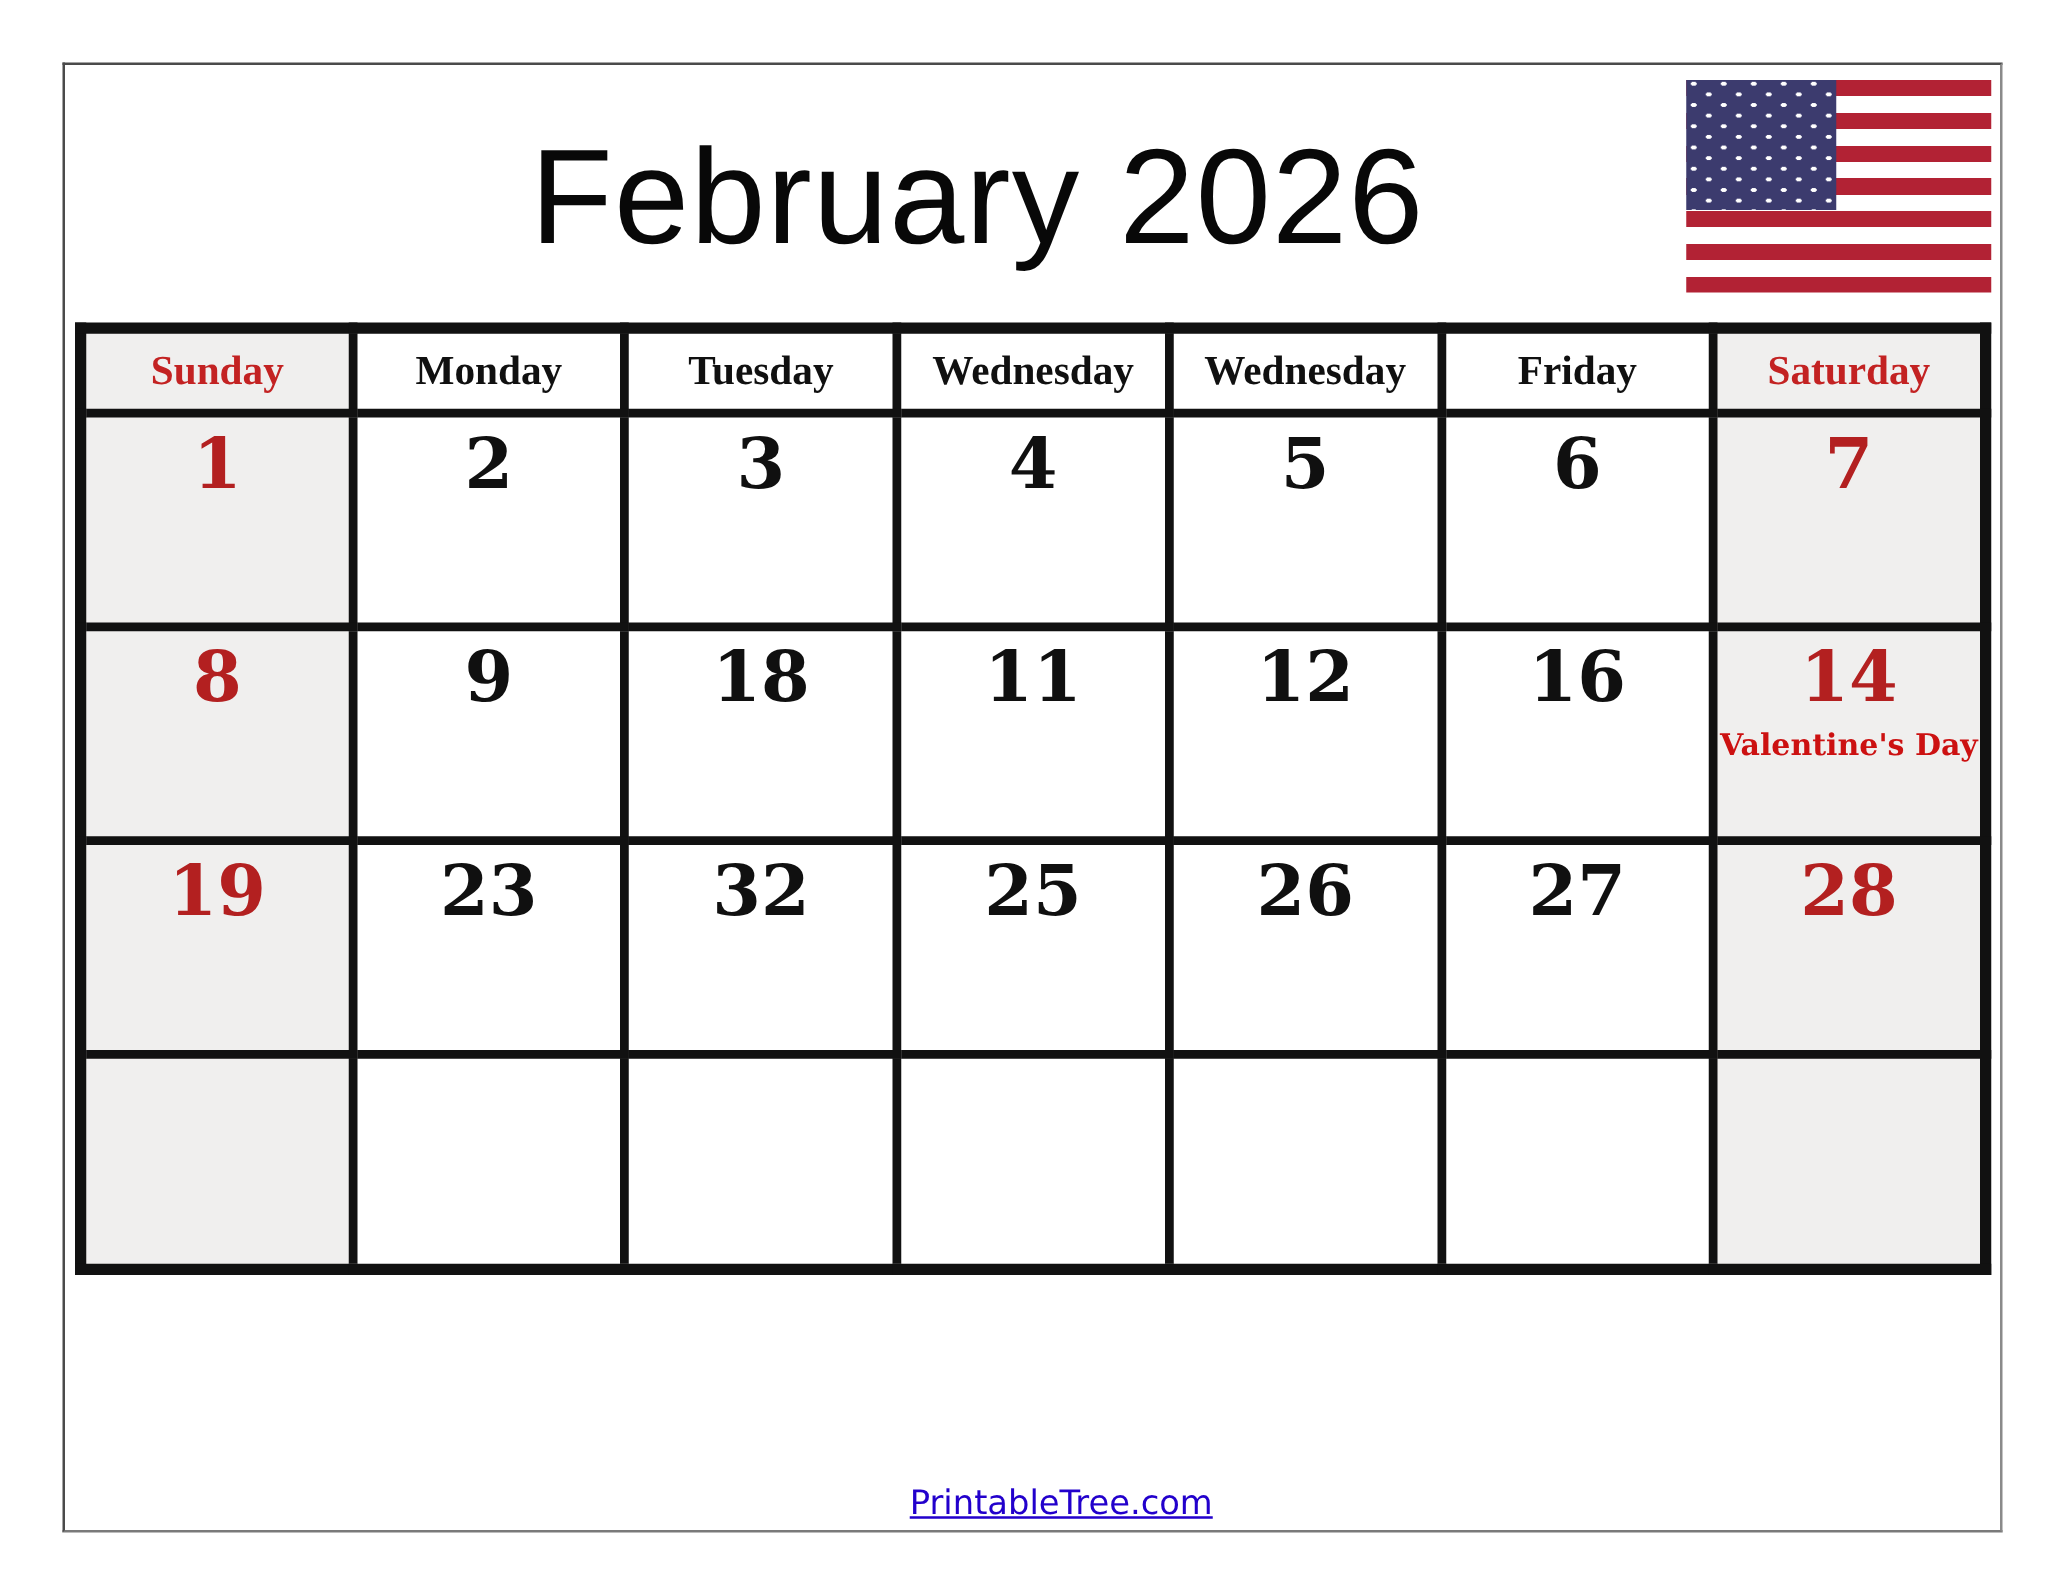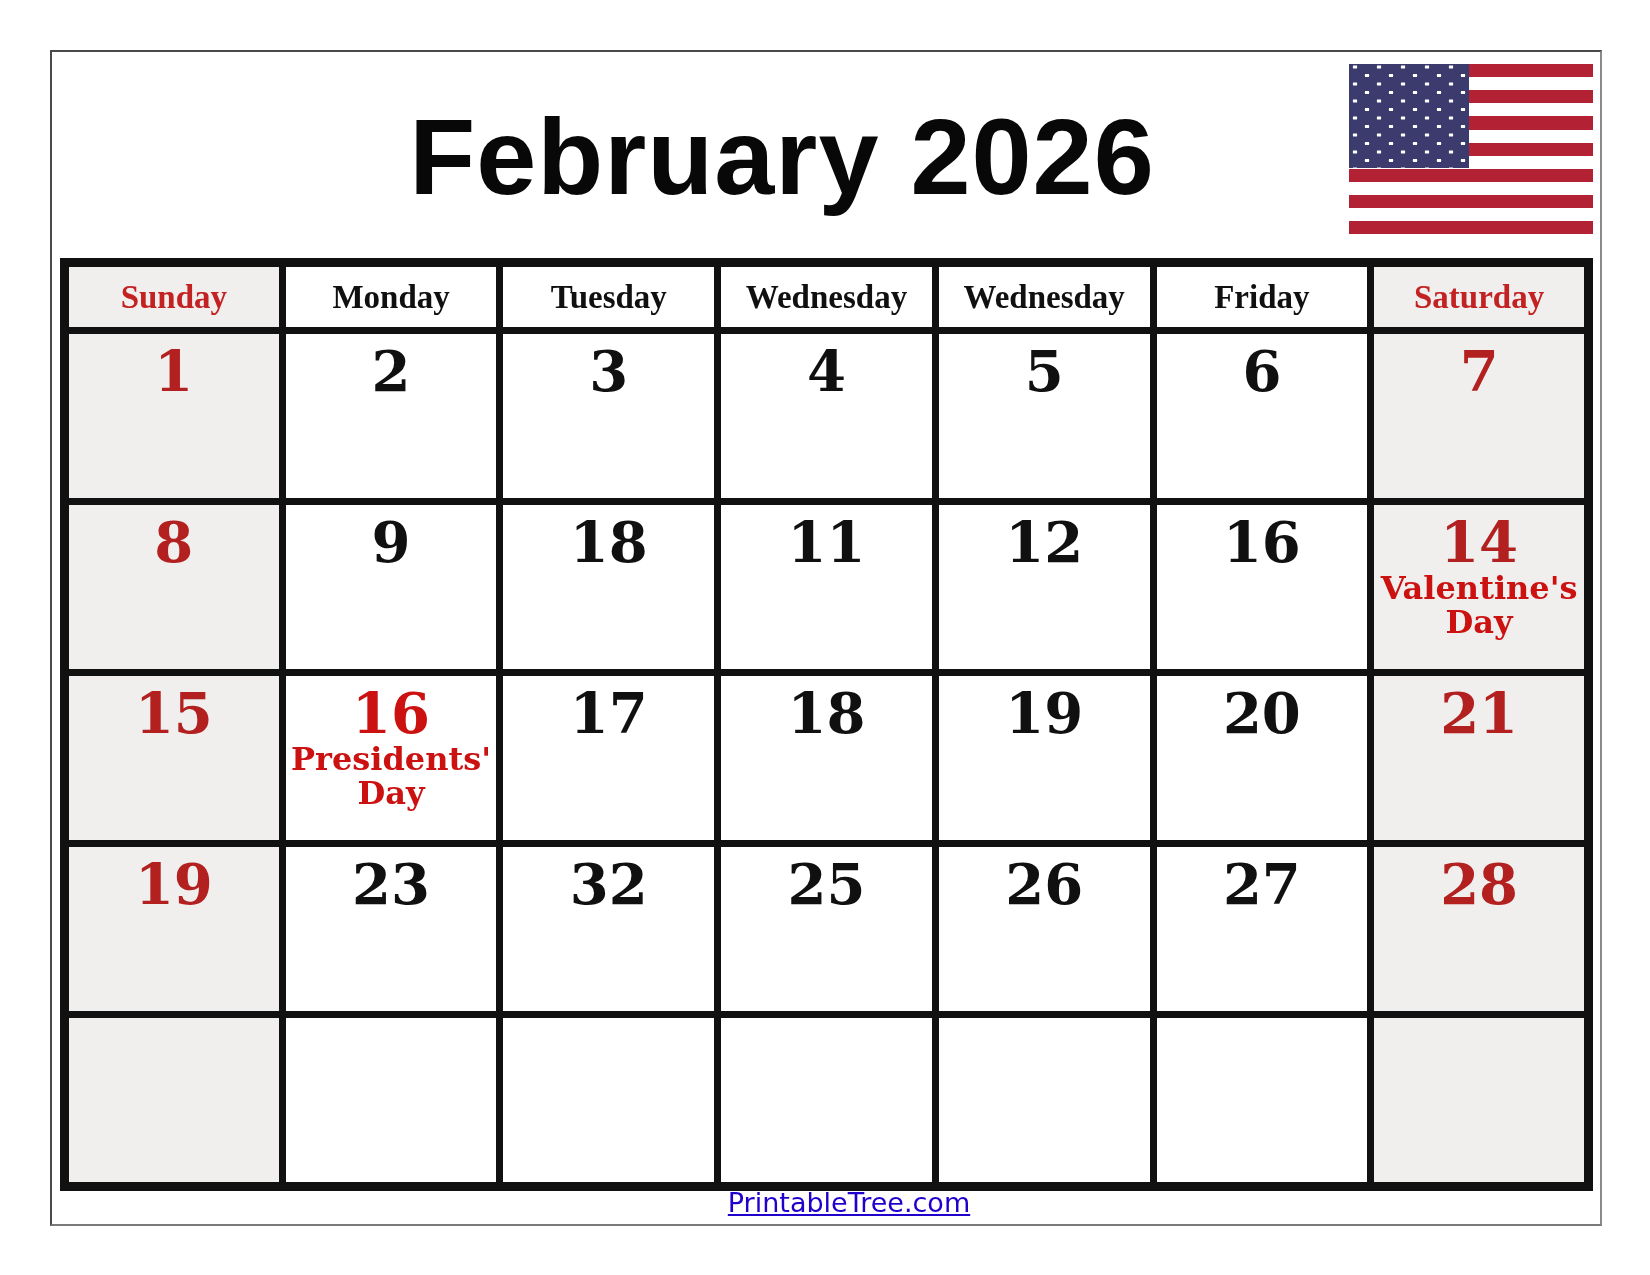--- a/index.html
+++ b/index.html
@@ -2,21 +2,21 @@
 <html style="--line: #111111; --weekend-bg: #f0efee; --red-header: #c32222; --red-weekend: #b32020; --red-holiday: #cc1111; --link-blue: #2200cc; --flag-red: #b22234; --flag-blue: #3c3b6e;"><head>
 <meta charset="utf-8">
 <style>
   html,body{margin:0;padding:0;background:#fff;}
   .canvas{position:relative;width:1650px;height:1275px;background:#ffffff;overflow:hidden;
           font-family:"Liberation Sans",sans-serif;}
   .page{position:absolute;left:50px;top:50px;width:1548px;height:1172px;background:#fff;
         border:2px solid #4a4a4a;border-right-color:#8a8a8a;border-bottom-color:#7a7a7a;}
   
   .title{position:absolute;left:0;top:42px;width:1460px;margin:0;text-align:center;
-         font-family:"Liberation Sans",sans-serif;font-weight:bold;font-size:108px;
+         font-family:"Liberation Sans",sans-serif;font-weight:normal;font-size:108px;
          letter-spacing:1px;color:#080808;white-space:nowrap;}
   
   .flag{position:absolute;right:7px;top:12px;width:244px;height:170px;
         background:repeating-linear-gradient(to bottom,
           var(--flag-red) 0px, var(--flag-red) 13.1px,
           #ffffff 13.1px, #ffffff 26.2px);}
   .flag-canton{position:absolute;left:0;top:0;width:120px;height:104px;background:var(--flag-blue);
         background-image:
           radial-gradient(#ffffff 2.1px, rgba(255,255,255,0) 2.6px),
           radial-gradient(#ffffff 2.1px, rgba(255,255,255,0) 2.6px);
@@ -29,22 +29,22 @@
   th.dow{height:58px;text-align:center;vertical-align:middle;
          font-family:Liberation Serif, serif;font-weight:bold;font-size:33px;color:#101010;
          background:#ffffff;}
   th.dow.weekend{background:var(--weekend-bg);color:var(--red-header);}
   td.cell{height:162px;vertical-align:top;text-align:center;background:#ffffff;}
   td.cell.weekend{background:var(--weekend-bg);}
   .num{margin-top:8px;font-family:"DejaVu Serif",serif;font-weight:bold;
        font-size:56px;line-height:1.02;color:#101010;}
   td.weekend .num{color:var(--red-weekend);}
   .num.hol-num{color:var(--red-holiday);}
-  .hol-label{margin-top:1px;font-family:"DejaVu Serif",serif;font-weight:bold;
-             font-size:32px;color:var(--red-holiday);line-height:1.05;}
+  .hol-label{margin-top:12px;font-family:"DejaVu Serif",serif;font-weight:bold;
+             font-size:24px;color:var(--red-holiday);line-height:1.05;}
   
   .footer{position:absolute;left:0;bottom:6px;width:100%;text-align:center;margin-left:23px;}
   .footer a{font-family:"DejaVu Sans",sans-serif;font-size:27px;color:var(--link-blue);
             text-decoration:underline;cursor:pointer;}
 </style>
 </head>
 <body>
 
 <div class="canvas">
   <div class="page">
@@ -110,44 +110,20 @@
             <td class="cell">
               <div class="num">16</div>
             </td>
             <td class="cell weekend">
               <div class="num hol-num">14</div>
               <div class="hol-label">Valentine's Day</div>
             </td>
           </tr>
           <tr>
             <td class="cell weekend">
-              <div class="num">15</div>
-            </td>
-            <td class="cell">
-              <div class="num hol-num">16</div>
-              <div class="hol-label">Presidents' Day</div>
-            </td>
-            <td class="cell">
-              <div class="num">17</div>
-            </td>
-            <td class="cell">
-              <div class="num">18</div>
-            </td>
-            <td class="cell">
-              <div class="num">19</div>
-            </td>
-            <td class="cell">
-              <div class="num">20</div>
-            </td>
-            <td class="cell weekend">
-              <div class="num">21</div>
-            </td>
-          </tr>
-          <tr>
-            <td class="cell weekend">
               <div class="num">19</div>
             </td>
             <td class="cell">
               <div class="num">23</div>
             </td>
             <td class="cell">
               <div class="num">32</div>
             </td>
             <td class="cell">
               <div class="num">25</div>

